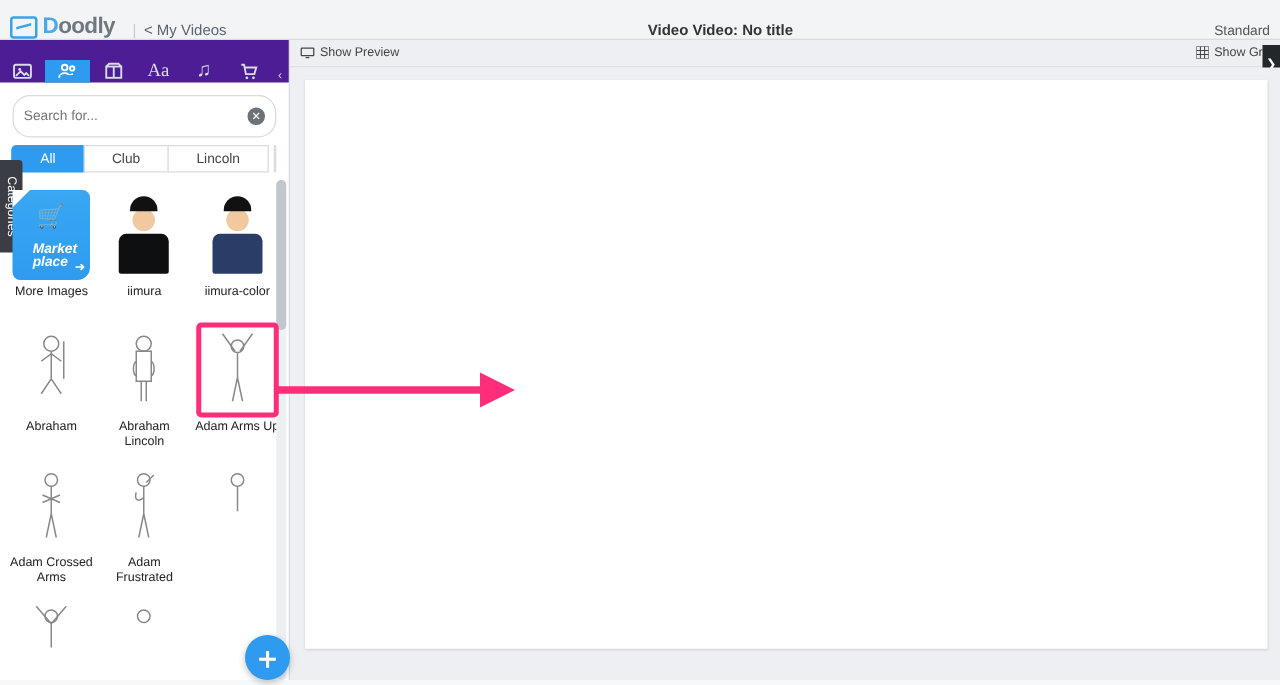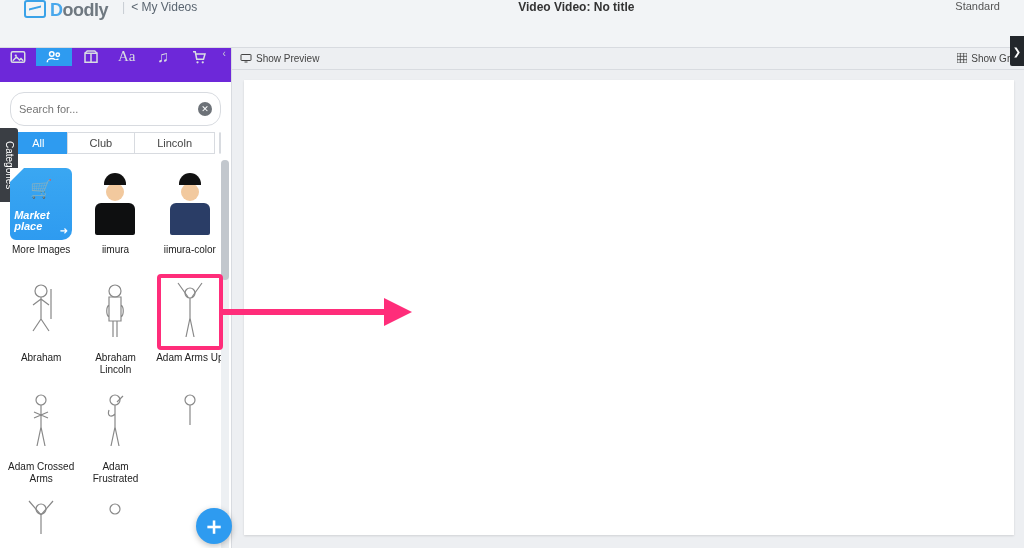--- a/index.html
+++ b/index.html
@@ -1,23 +1,23 @@
 <!DOCTYPE html>
 <html><head>
 <meta charset="utf-8">
 <style>
   * { box-sizing: border-box; margin: 0; padding: 0; font-family: Arial, Helvetica, sans-serif; }
   html, body { width: 1024px; height: 548px; overflow: hidden; background: #f7f8fa; }
 
   
   .header {
-    height: 48px;
-    display: flex;
-    align-items: flex-start;
-    padding: 0 24px;
+    height: 32px;
+    display: flex;
+    align-items: flex-end;
+    padding: 0 8px;
     background: #f2f4f6;
     border-bottom: 1px solid #d8dbe0;
     font-size: 12px;
     color: #333;
   }
   .logo-box {
     width: 22px; height: 18px;
     border: 2px solid #3aa2e8;
     border-radius: 3px;
     margin-right: 4px;
@@ -64,23 +64,23 @@
     width: 232px;
     background: #fff;
     border-right: 1px solid #d8dbe0;
     display: flex;
     flex-direction: column;
   }
 
   
   .asset-tabs {
     height: 34px;
-    background: #6d28d9;
-    display: flex;
-    align-items: flex-start;
+    background: #4c1d95;
+    display: flex;
+    align-items: flex-end;
   }
   .asset-tab {
     width: 37px;
     display: flex;
     align-items: center;
     justify-content: center;
     color: #d8dde2;
     cursor: pointer;
     font-size: 16px;
   }
@@ -192,21 +192,21 @@
     border-radius: 6px 6px 10px 6px;
     position: relative;
     color:#fff;
   }
   .market-tile .fold {
     position:absolute; top:0; left:0;
     border-top: 14px solid #fff;
     border-right: 14px solid transparent;
   }
   .market-tile .cart { position:absolute; top:10px; left:50%; transform:translateX(-50%); font-size:18px;}
-  .market-tile .txt { position:absolute; bottom:8px; left:4px; right:4px; font-size:11px; font-weight:bold; font-style:italic; line-height:1; }
+  .market-tile .txt { position:absolute; bottom:8px; left:16px; right:4px; font-size:11px; font-weight:bold; font-style:italic; line-height:1; }
   .market-tile .arrow { position:absolute; right:4px; bottom:4px; font-size:10px;}
 
   
   .fake-scroll {
     position: absolute; right: 2px; top: 0; width: 8px; height: 100%;
     background: #edf0f3; border-radius:4px;
   }
   .fake-scroll .handle {
     position: absolute; top: 0; width: 100%; height: 120px;
     background: #c2c7cd; border-radius: 4px;

